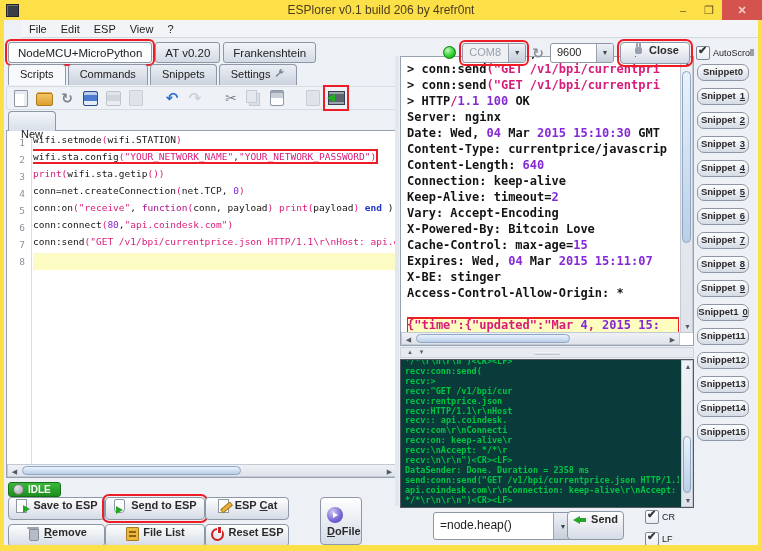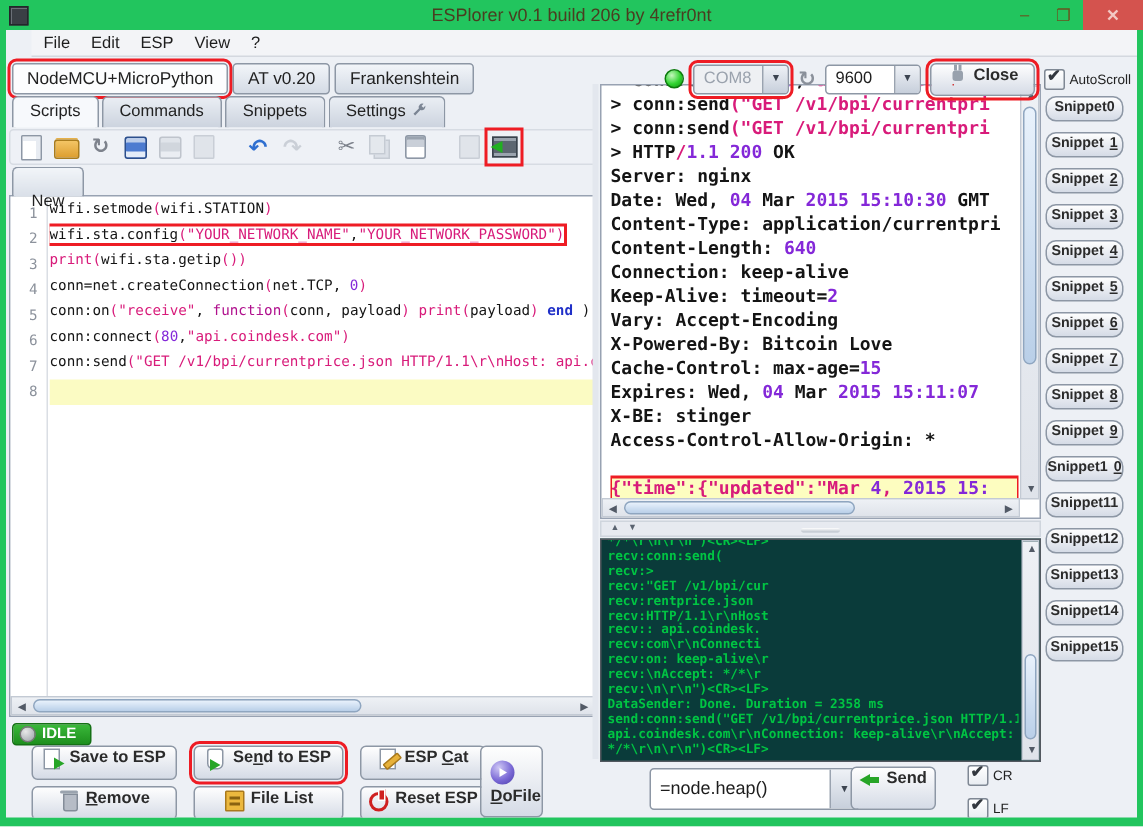--- a/index.html
+++ b/index.html
@@ -1,17 +1,17 @@
 <!DOCTYPE html>
 <html><head>
 <meta charset="utf-8">
 <style>
   html,body{margin:0;padding:0;width:762px;height:551px;overflow:hidden;
     font-family:"Liberation Sans",sans-serif;-webkit-font-smoothing:antialiased}
-  .win{position:relative;width:762px;height:551px;background:#22c55e}
+  .win{position:relative;width:762px;height:551px;background:#fde047}
   
   .titlebar{position:absolute;left:0;top:0;width:762px;height:20px;display:flex;align-items:center}
   .appicon{width:11px;height:11px;margin-left:6px;background:#3a3f45;border:1px solid #23262b;
     box-shadow:inset 1px 1px 0 #6b7078}
   .title{position:absolute;left:0;right:0;text-align:center;font-size:12px;color:#4a3d20}
   .wbtns{position:absolute;right:0;top:0;height:20px;display:flex;align-items:stretch}
   .wb{width:26px;display:flex;align-items:center;justify-content:center;font-size:11px;color:#6a5420;cursor:default}
   .wb.close{width:40px;background:#d4534e;color:#f3c9c4;font-weight:bold}
   
   .content{position:absolute;left:4px;top:20px;width:754px;height:525px;background:#edf0f5;overflow:hidden}
@@ -91,21 +91,21 @@
   
   .sb{background:linear-gradient(#eef1f5,#dfe3ea);border:1px solid #c3cad4;box-sizing:border-box;position:absolute}
   .sb-ar{position:absolute;color:#525a66;font-size:7px;line-height:11px;text-align:center;width:13px}
   .sb-th{position:absolute;background:linear-gradient(#e9f2fc,#b9cfe8);border:1px solid #8fa6c0;border-radius:7px}
   .ed-hs{left:0;right:0;bottom:0;height:13px}
   
   .status{position:absolute;left:4px;top:462px;display:inline-flex;align-items:center;gap:4px;
     background:linear-gradient(#3ab83a,#1d8f1d);border:1px solid #157015;border-radius:3px;
     padding:1px 9px 1px 4px;color:#fff;font:bold 10px "Liberation Sans",sans-serif}
   .sled{width:9px;height:9px;border-radius:50%;background:radial-gradient(circle at 35% 30%,#e8e8e8,#9aa0a8);border:1px solid #777}
-  .brow{position:absolute;left:17px;display:flex;gap:11px}
+  .brow{position:absolute;left:4px;display:flex;}
   .r1{top:477px}.r2{top:504px}
   .ebtn{height:23px;box-sizing:border-box}
   .w1{width:97px}.w2{width:100px}.w3{width:84px}
   .dofile{position:absolute;left:316px;top:477px;width:42px;height:48px;flex-direction:column;gap:2px;padding-top:3px}
   .bico{width:14px;height:14px;position:relative;display:inline-block;flex:none}
   .blbl{white-space:nowrap}
   .i-save-to-esp::before,.i-send-to-esp::before,.i-esp-cat::before{content:"";position:absolute;left:1px;top:0;
     width:9px;height:12px;background:#fff;border:1px solid #8d97a5}
   .i-send-to-esp::before{border-radius:2px 2px 4px 4px}
   .i-save-to-esp::after{content:"";position:absolute;right:-1px;bottom:0;
@@ -311,24 +311,24 @@
         <span class="blbl"><u>D</u>oFile</span>
       </button>
 
     <div class="vdiv"></div>
 
     <div class="term">
       <div class="tbody" id="termlines">
           <div class="tl"><span class="tk-p">&gt; conn:connect(</span><span class="tk-n">80</span><span class="tk-p">,</span><span class="tk-s">"api.coindesk.com"</span><span class="tk-k">)</span></div>
           <div class="tl"><span class="tk-p">&gt; conn:send</span><span class="tk-k">(</span><span class="tk-s">"GET /v1/bpi/currentpri</span></div>
           <div class="tl"><span class="tk-p">&gt; conn:send</span><span class="tk-k">(</span><span class="tk-s">"GET /v1/bpi/currentpri</span></div>
-          <div class="tl"><span class="tk-p">&gt; HTTP</span><span class="tk-k">/</span><span class="tk-n">1.1 200</span><span class="tk-p"> OK</span></div>
+          <div class="tl"><span class="tk-p">&gt; HTTP</span><span class="tk-k">/</span><span class="tk-n">1.1 100</span><span class="tk-p"> OK</span></div>
           <div class="tl"><span class="tk-p">Server: nginx</span></div>
           <div class="tl"><span class="tk-p">Date: Wed, </span><span class="tk-n">04</span><span class="tk-p"> Mar </span><span class="tk-n">2015 15:10:30</span><span class="tk-p"> GMT</span></div>
-          <div class="tl"><span class="tk-p">Content-Type: application/currentpri</span></div>
+          <div class="tl"><span class="tk-p">Content-Type: currentprice/javascrip</span></div>
           <div class="tl"><span class="tk-p">Content-Length: </span><span class="tk-n">640</span></div>
           <div class="tl"><span class="tk-p">Connection: keep-alive</span></div>
           <div class="tl"><span class="tk-p">Keep-Alive: timeout=</span><span class="tk-n">2</span></div>
           <div class="tl"><span class="tk-p">Vary: Accept-Encoding</span></div>
           <div class="tl"><span class="tk-p">X-Powered-By: Bitcoin Love</span></div>
           <div class="tl"><span class="tk-p">Cache-Control: max-age=</span><span class="tk-n">15</span></div>
           <div class="tl"><span class="tk-p">Expires: Wed, </span><span class="tk-n">04</span><span class="tk-p"> Mar </span><span class="tk-n">2015 15:11:07</span></div>
           <div class="tl"><span class="tk-p">X-BE: stinger</span></div>
           <div class="tl"><span class="tk-p">Access-Control-Allow-Origin: *</span></div>
           <div class="tl">&nbsp;</div>

